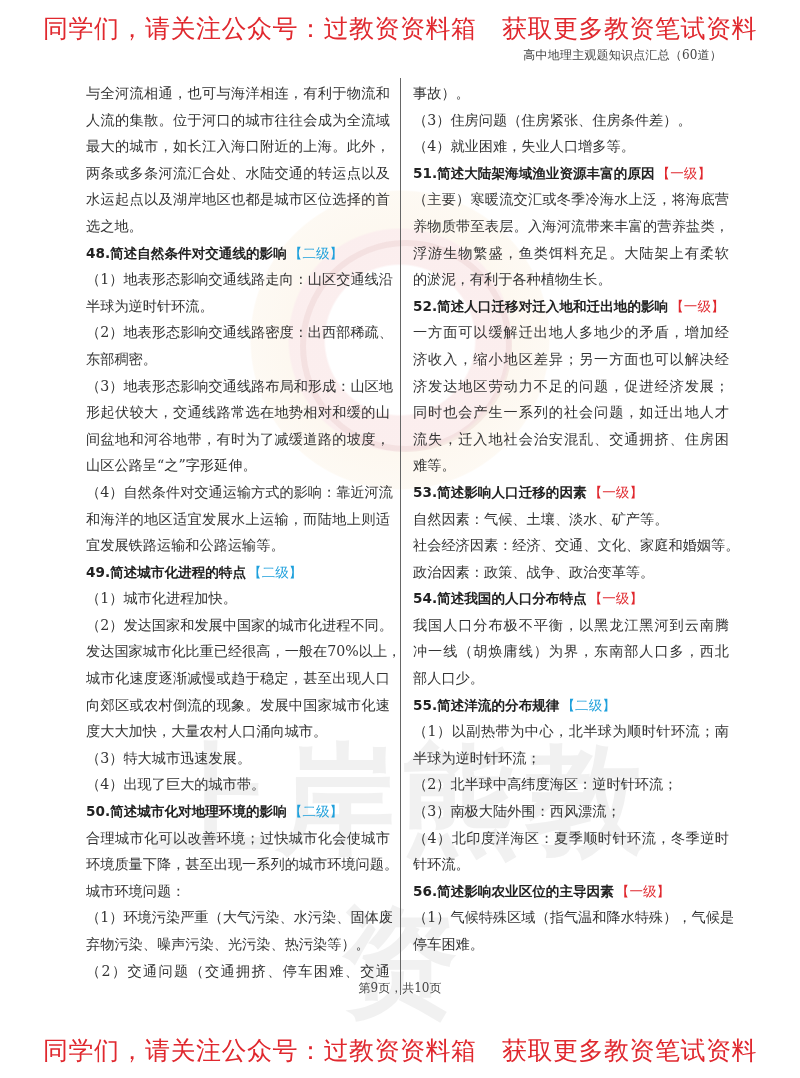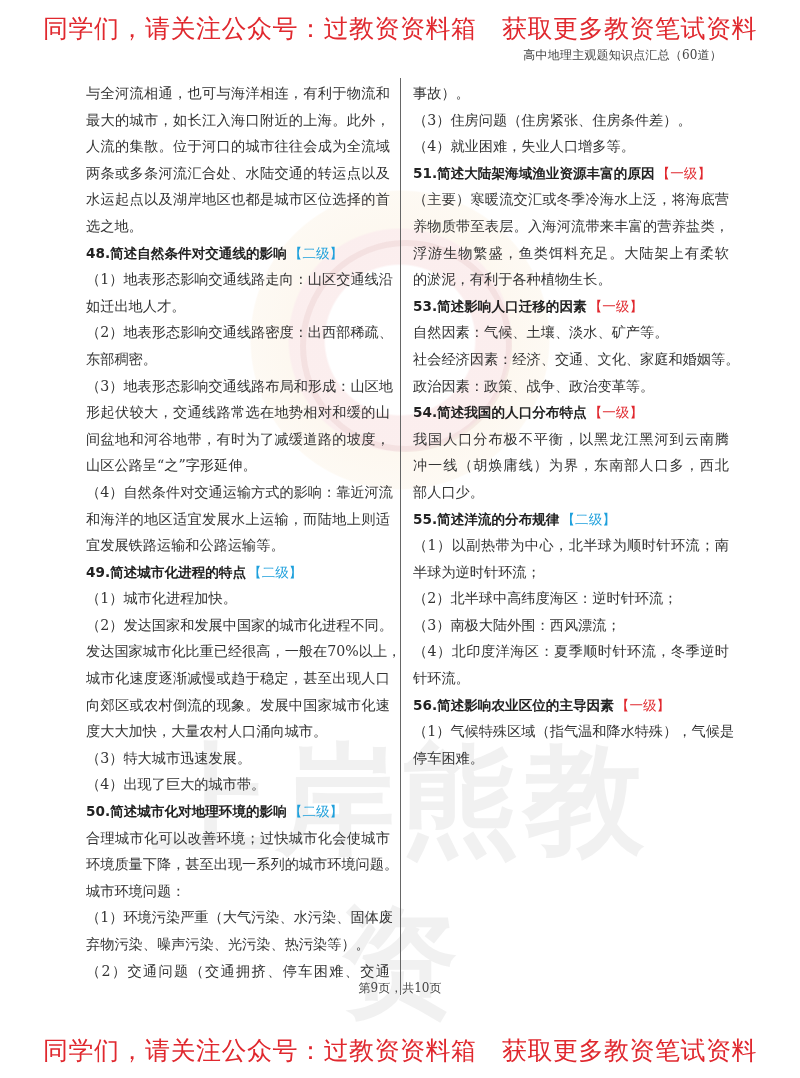--- a/index.html
+++ b/index.html
@@ -75,31 +75,31 @@
 </div>
 
 <div class="promo top">同学们，请关注公众号：过教资资料箱   获取更多教资笔试资料</div>
 <div class="running-head">高中地理主观题知识点汇总（60道）</div>
 
 <div class="divider"></div>
 
 <div class="col left">
   <div>
     <div class="line">与全河流相通，也可与海洋相连，有利于物流和</div>
+    <div class="line">人流的集散。位于河口的城市往往会成为全流域</div>
     <div class="line">最大的城市，如长江入海口附近的上海。此外，</div>
-    <div class="line">人流的集散。位于河口的城市往往会成为全流域</div>
     <div class="line">两条或多条河流汇合处、水陆交通的转运点以及</div>
     <div class="line">水运起点以及湖岸地区也都是城市区位选择的首</div>
     <div class="line last">选之地。</div>
   </div>
 
   <div>
     <div class="heading"><span>48.简述自然条件对交通线的影响</span><span class="tag blue">【二级】</span></div>
     <div class="line">（1）地表形态影响交通线路走向：山区交通线沿</div>
-    <div class="line last">如迁出地人才。</div>
+    <div class="line last">半球为逆时针环流。</div>
     <div class="line">（2）地表形态影响交通线路密度：出西部稀疏、</div>
     <div class="line last">东部稠密。</div>
     <div class="line">（3）地表形态影响交通线路布局和形成：山区地</div>
     <div class="line">形起伏较大，交通线路常选在地势相对和缓的山</div>
     <div class="line">间盆地和河谷地带，有时为了减缓道路的坡度，</div>
     <div class="line last">山区公路呈“之”字形延伸。</div>
     <div class="line">（4）自然条件对交通运输方式的影响：靠近河流</div>
     <div class="line">和海洋的地区适宜发展水上运输，而陆地上则适</div>
     <div class="line last">宜发展铁路运输和公路运输等。</div>
   </div>
@@ -135,20 +135,29 @@
   </div>
 
   <div>
     <div class="heading"><span>51.简述大陆架海域渔业资源丰富的原因</span><span class="tag red">【一级】</span></div>
     <div class="line">（主要）寒暖流交汇或冬季冷海水上泛，将海底营</div>
     <div class="line">养物质带至表层。入海河流带来丰富的营养盐类，</div>
     <div class="line">浮游生物繁盛，鱼类饵料充足。大陆架上有柔软</div>
     <div class="line last">的淤泥，有利于各种植物生长。</div>
   </div>
 
+  <div>
+    <div class="heading"><span>52.简述人口迁移对迁入地和迁出地的影响</span><span class="tag red">【一级】</span></div>
+    <div class="line">一方面可以缓解迁出地人多地少的矛盾，增加经</div>
+    <div class="line">济收入，缩小地区差异；另一方面也可以解决经</div>
+    <div class="line">济发达地区劳动力不足的问题，促进经济发展；</div>
+    <div class="line">同时也会产生一系列的社会问题，如迁出地人才</div>
+    <div class="line">流失，迁入地社会治安混乱、交通拥挤、住房困</div>
+    <div class="line last">难等。</div>
+  </div>
 
   <div>
     <div class="heading"><span>53.简述影响人口迁移的因素</span><span class="tag red">【一级】</span></div>
     <div class="line last">自然因素：气候、土壤、淡水、矿产等。</div>
     <div class="line last">社会经济因素：经济、交通、文化、家庭和婚姻等。</div>
     <div class="line last">政治因素：政策、战争、政治变革等。</div>
   </div>
 
   <div>
     <div class="heading"><span>54.简述我国的人口分布特点</span><span class="tag red">【一级】</span></div>

